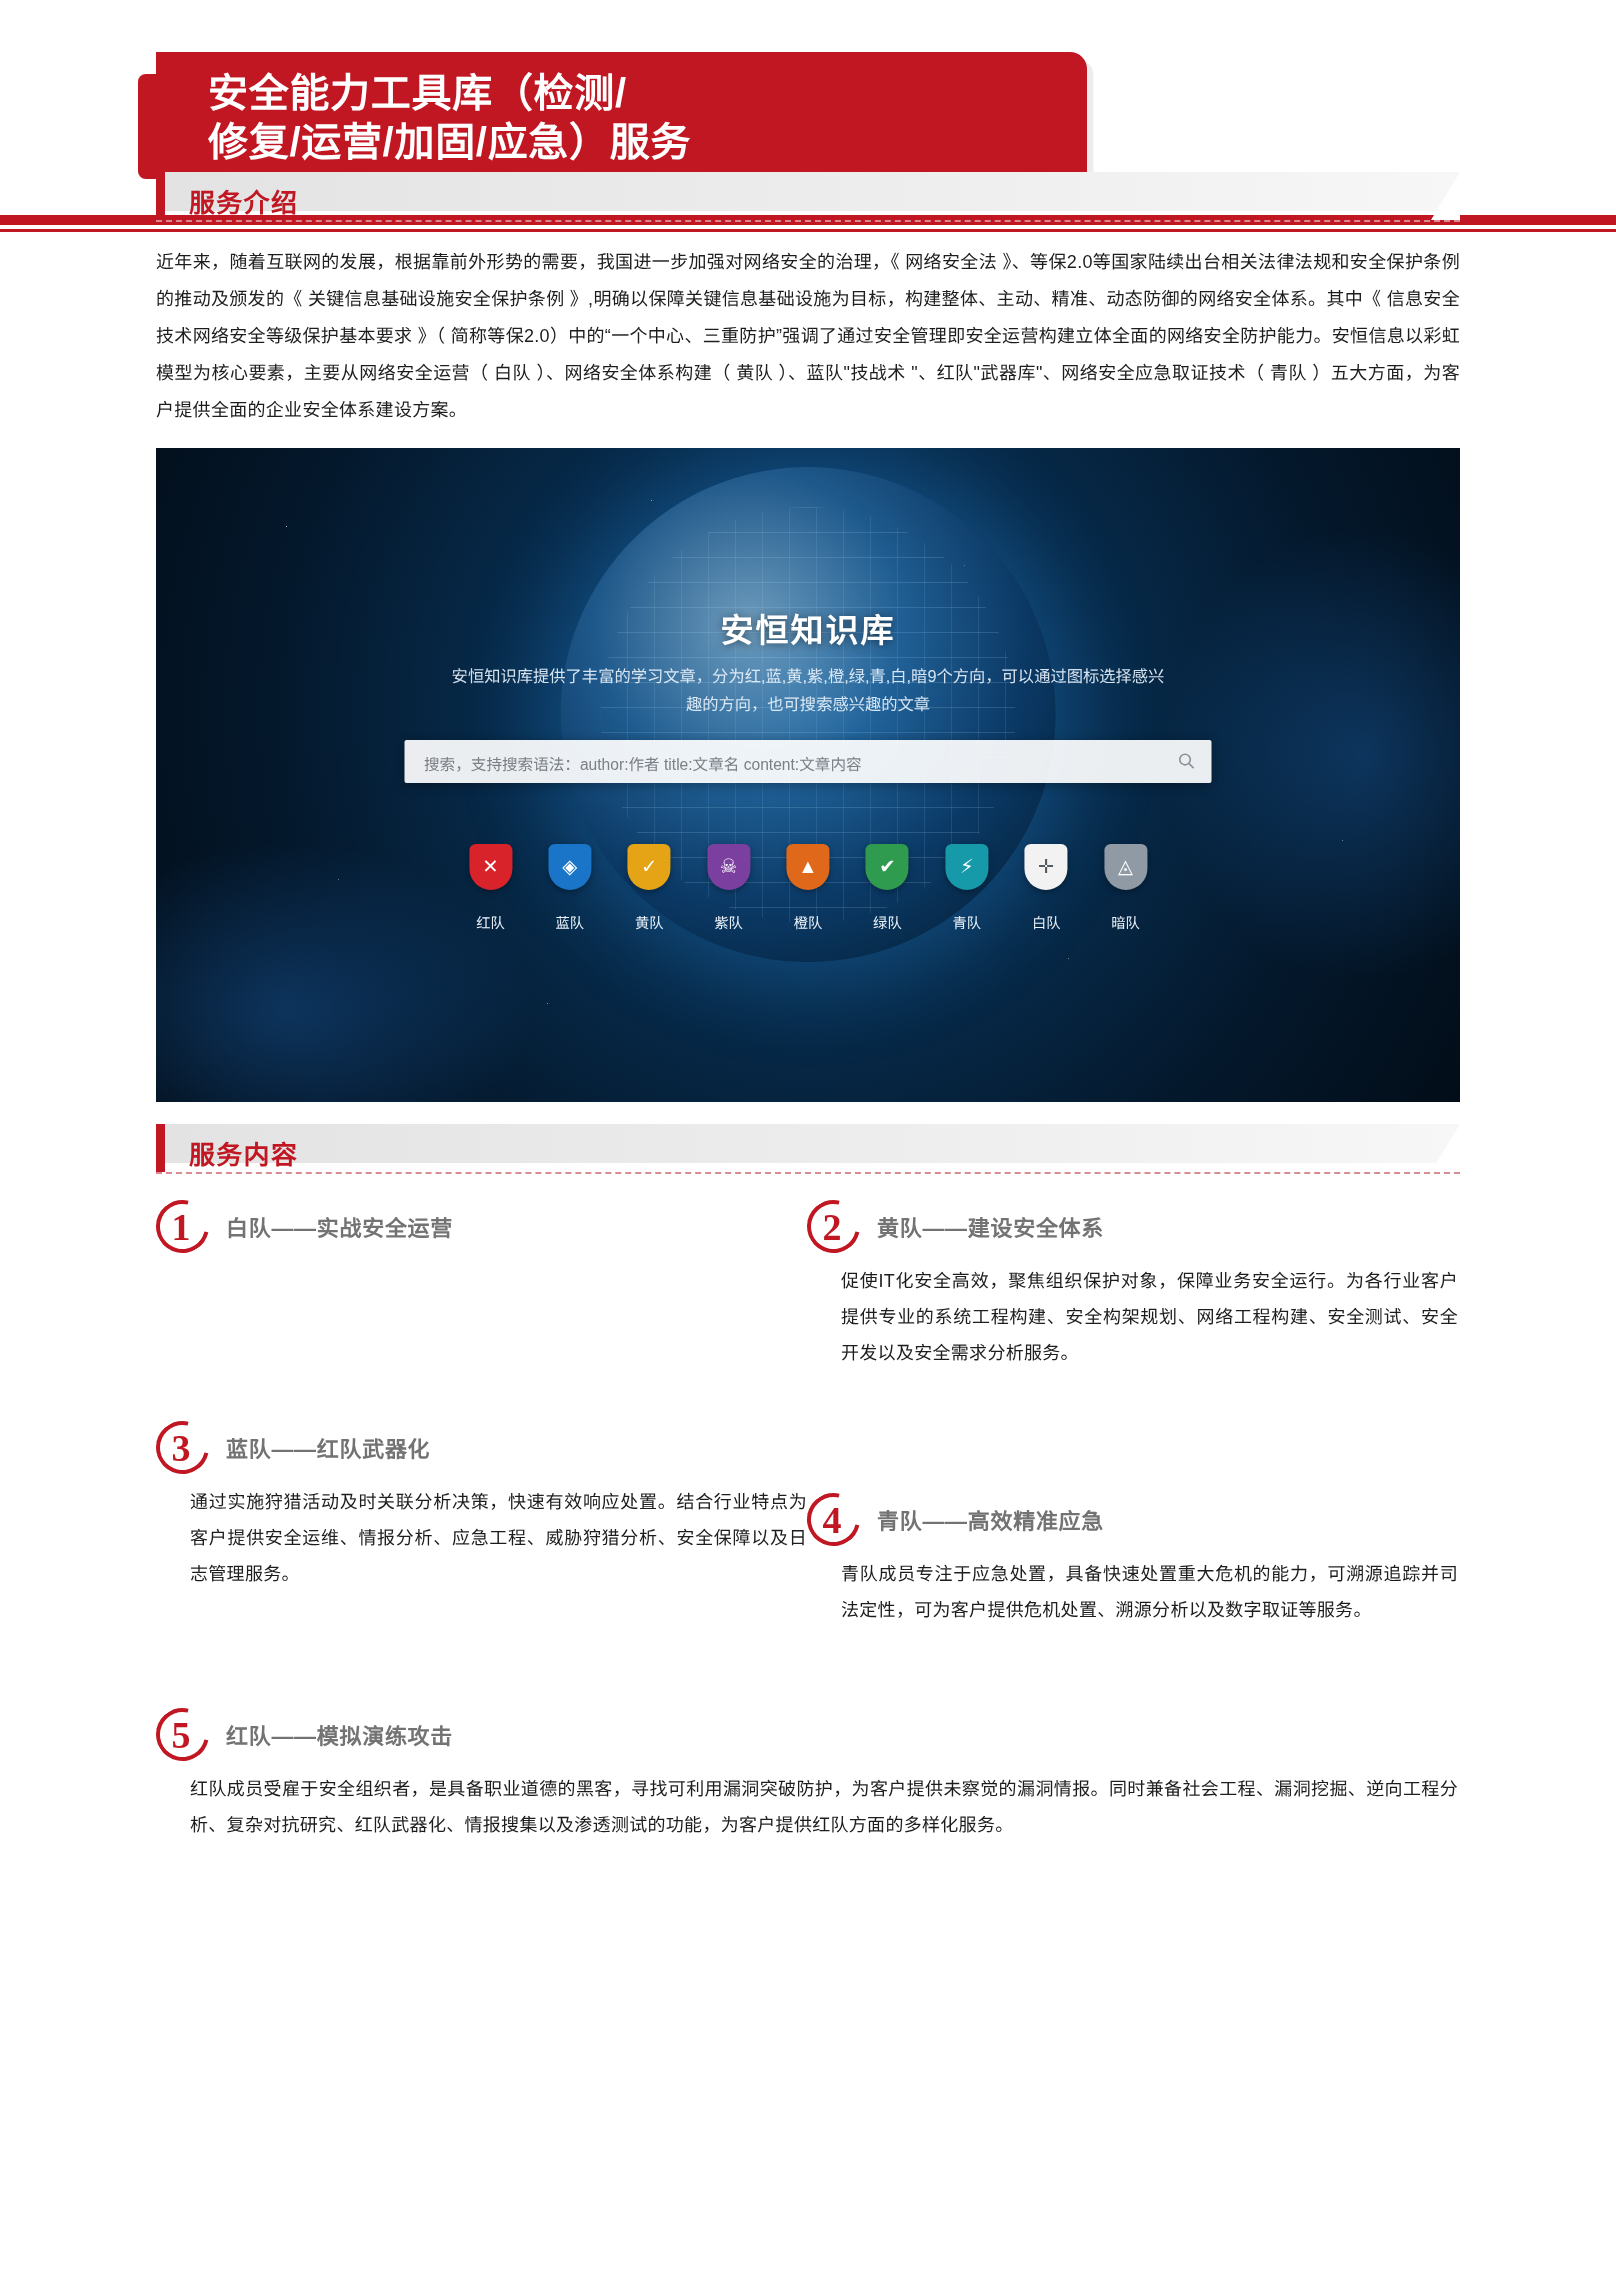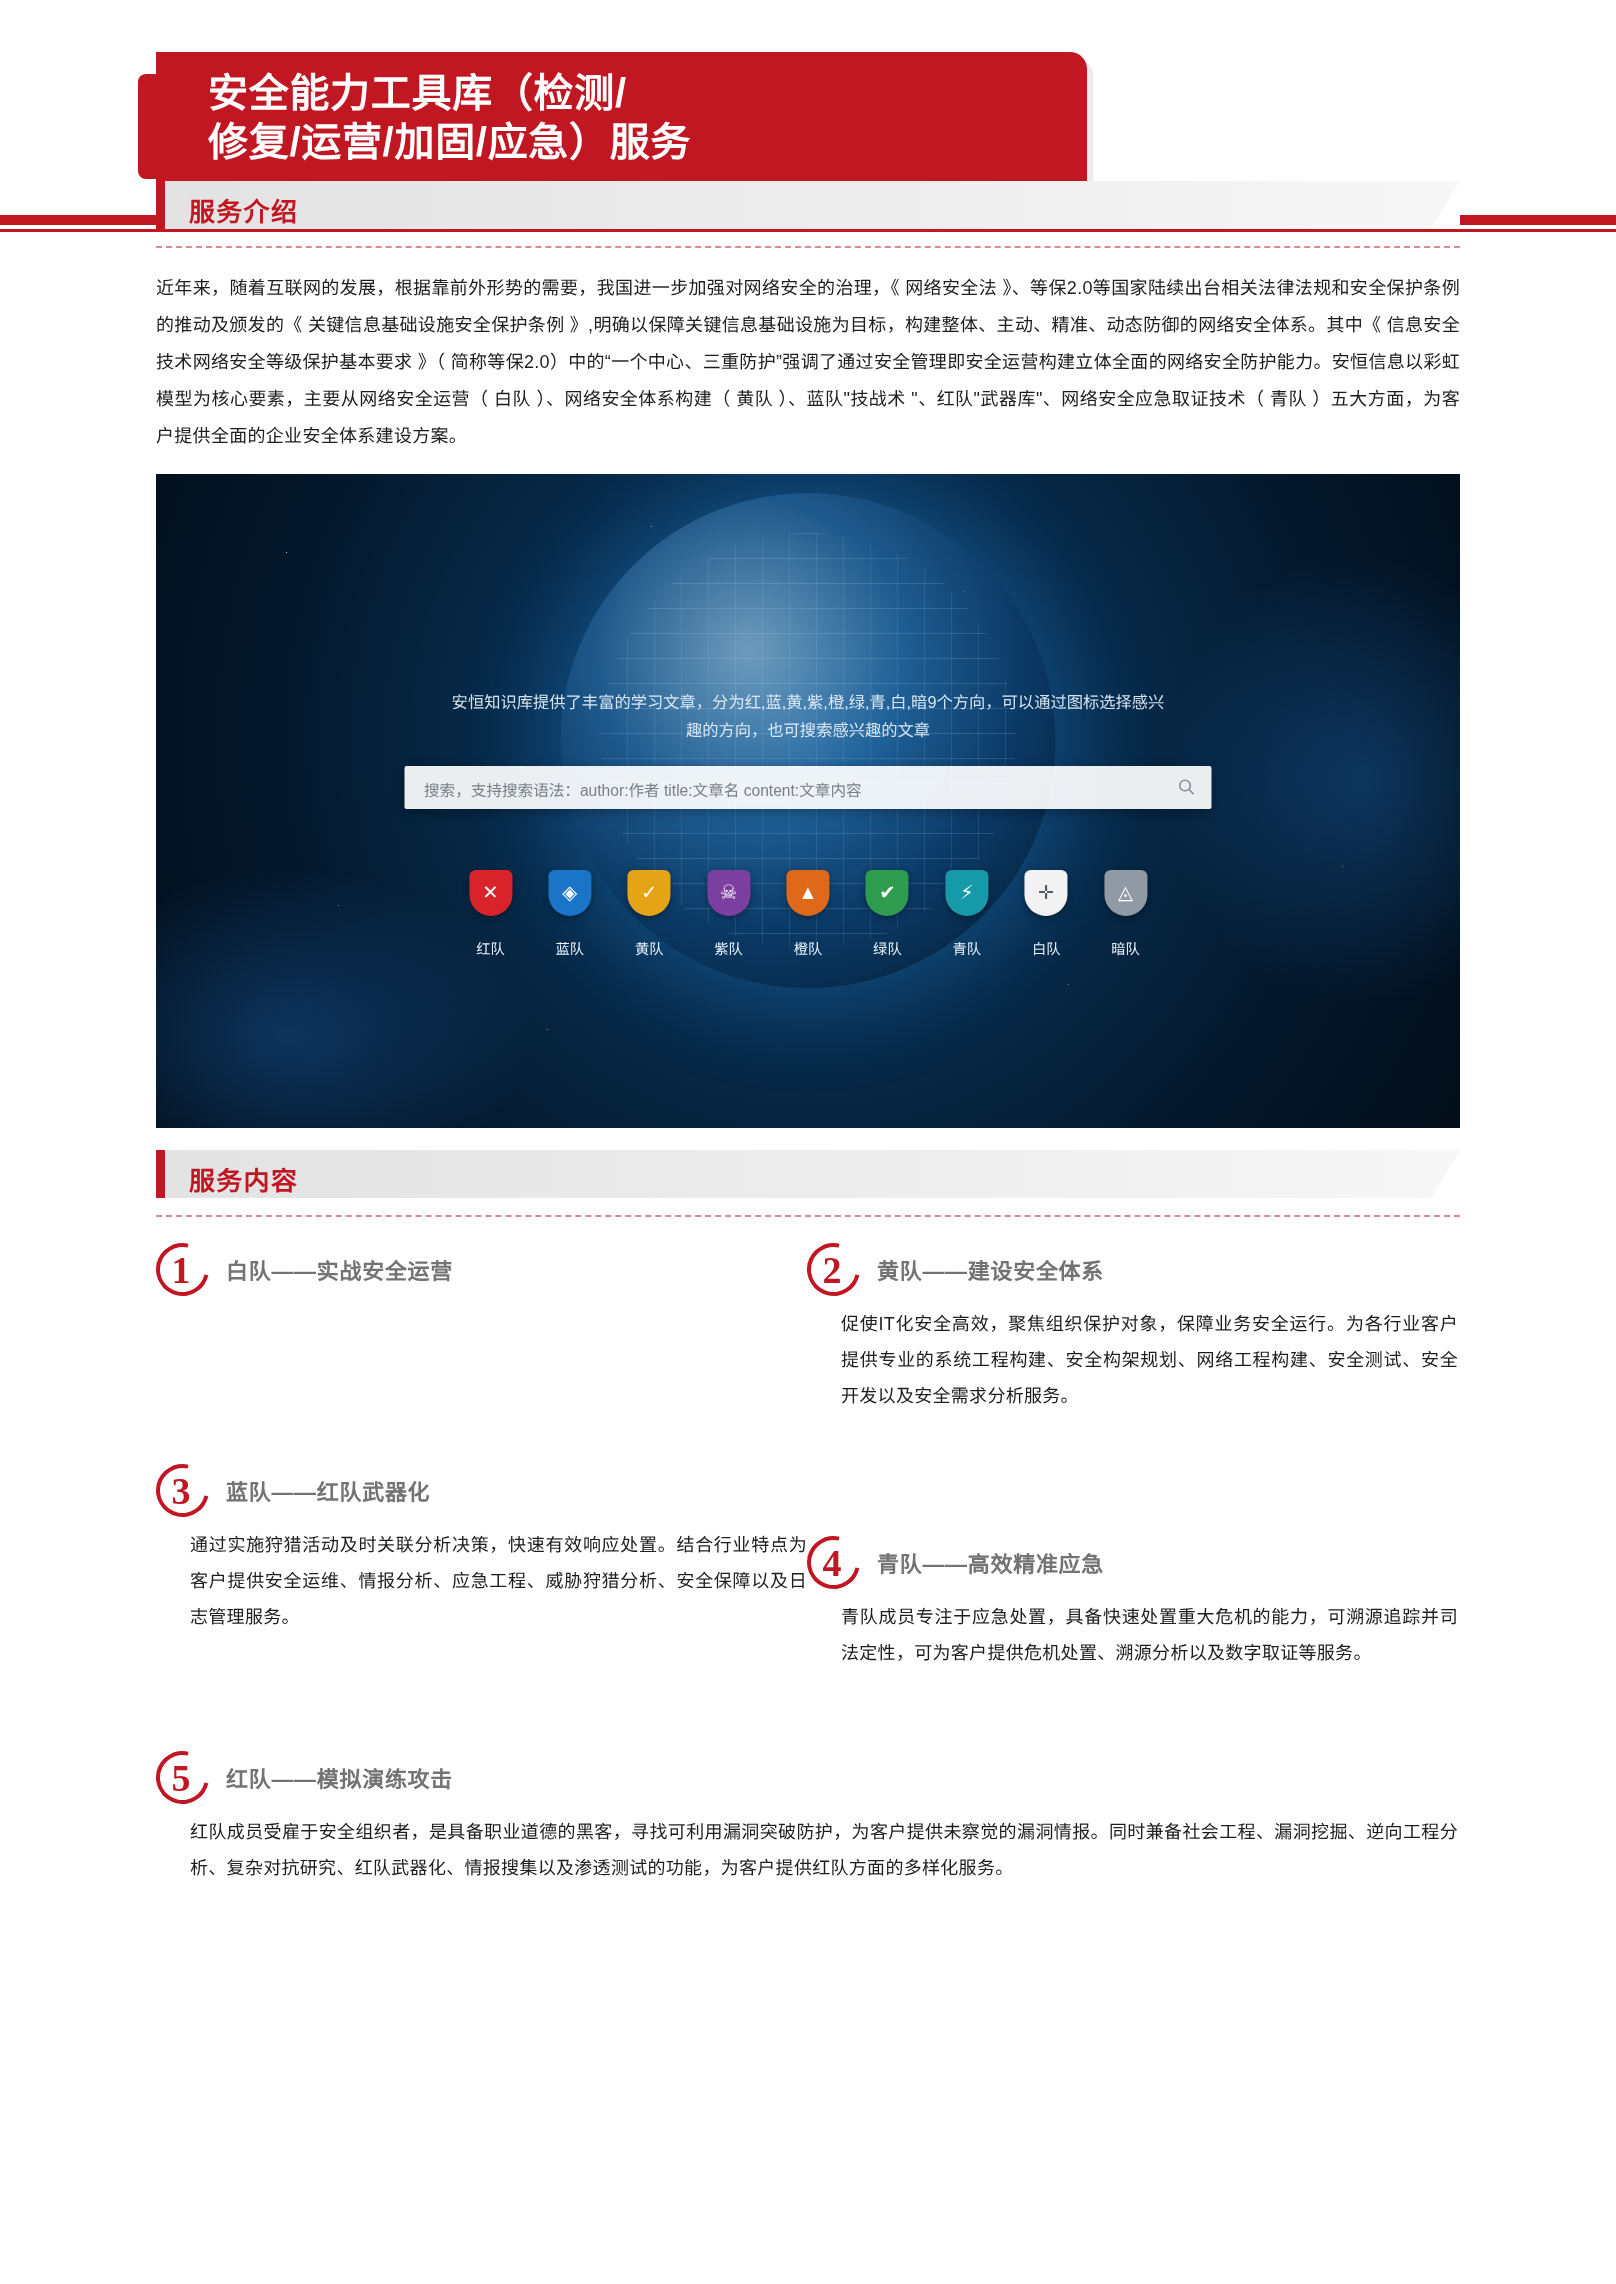--- a/index.html
+++ b/index.html
@@ -71,22 +71,22 @@
     height: 2.6px;
     background: #c01722;
   }
 
   
   .section {
     position: relative;
   }
   .sec-head {
     position: relative;
-    margin: 17px 156px;
-    height: 48px;
+    margin: 8px 156px;
+    height: 39px;
     background: linear-gradient(to right, #e3e3e3 0%, #ededed 55%, #f7f7f7 100%);
   }
   .sec-head .bar {
     position: absolute;
     left: 0;
     top: 0;
     width: 9px;
     height: 48px;
     background: #c01722;
   }
@@ -347,20 +347,21 @@
   <div class="sec-dash"></div>
 
   <div class="intro">近年来，随着互联网的发展，根据靠前外形势的需要，我国进一步加强对网络安全的治理，《 网络安全法 》、等保2.0等国家陆续出台相关法律法规和安全保护条例的推动及颁发的《 关键信息基础设施安全保护条例 》,明确以保障关键信息基础设施为目标，构建整体、主动、精准、动态防御的网络安全体系。其中《 信息安全技术网络安全等级保护基本要求 》（ 简称等保2.0）中的“一个中心、三重防护”强调了通过安全管理即安全运营构建立体全面的网络安全防护能力。安恒信息以彩虹模型为核心要素，主要从网络安全运营（ 白队 ）、网络安全体系构建（ 黄队 ）、蓝队"技战术 "、红队"武器库"、网络安全应急取证技术（ 青队 ）五大方面，为客户提供全面的企业安全体系建设方案。</div>
 
   <div class="hero">
     <div class="stars"></div>
     <div class="glow-left"></div>
     <div class="glow-right"></div>
     <div class="globe"></div>
 
+    <div class="hero-title">安恒知识库</div>
     <div class="hero-sub">安恒知识库提供了丰富的学习文章，分为红,蓝,黄,紫,橙,绿,青,白,暗9个方向，可以通过图标选择感兴趣的方向，也可搜索感兴趣的文章</div>
 
     <div class="hero-search">
       <div class="ph">搜索，支持搜索语法：author:作者 title:文章名 content:文章内容</div>
       <div class="mag">
         <svg viewBox="0 0 24 24" width="19.5" height="19.5" fill="none" stroke="#8b9099" stroke-width="2">
           <circle cx="10.5" cy="10.5" r="6.5"></circle>
           <line x1="15.5" y1="15.5" x2="21" y2="21"></line>
         </svg>
       </div>

